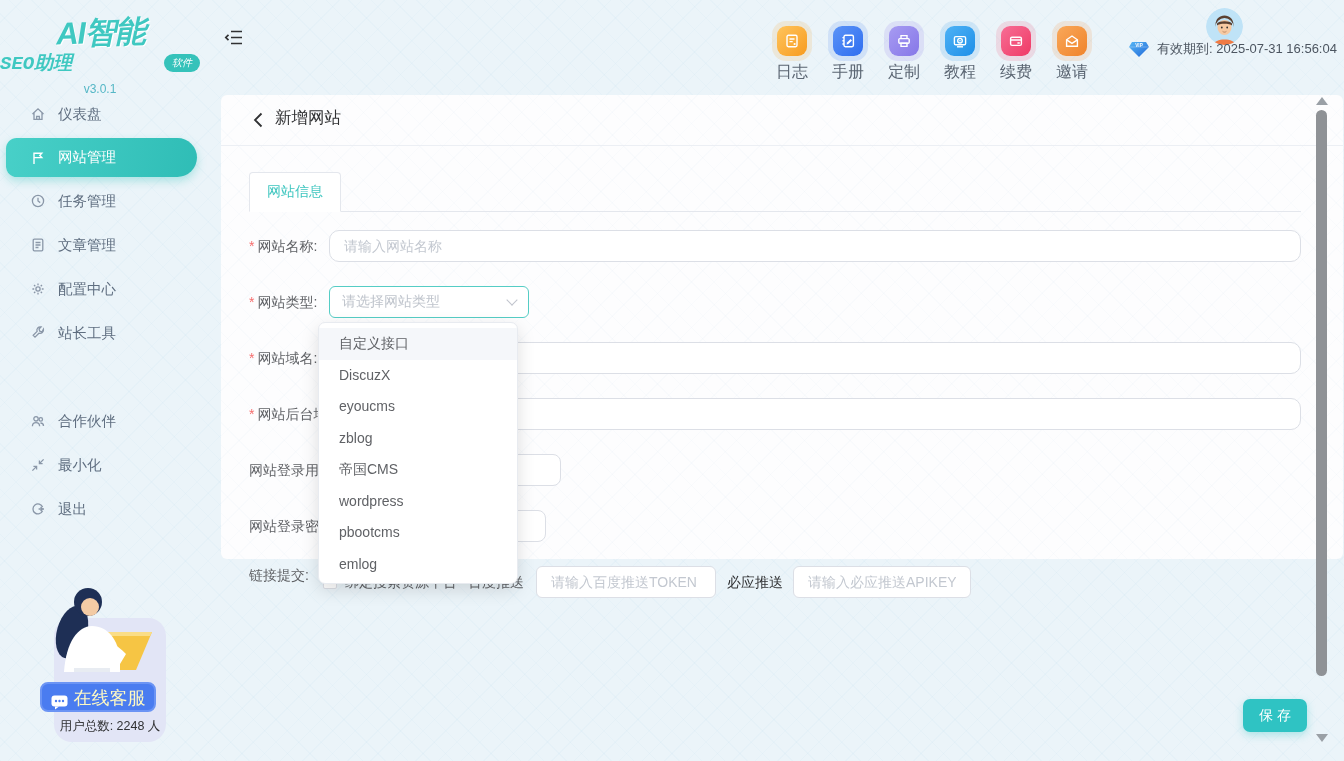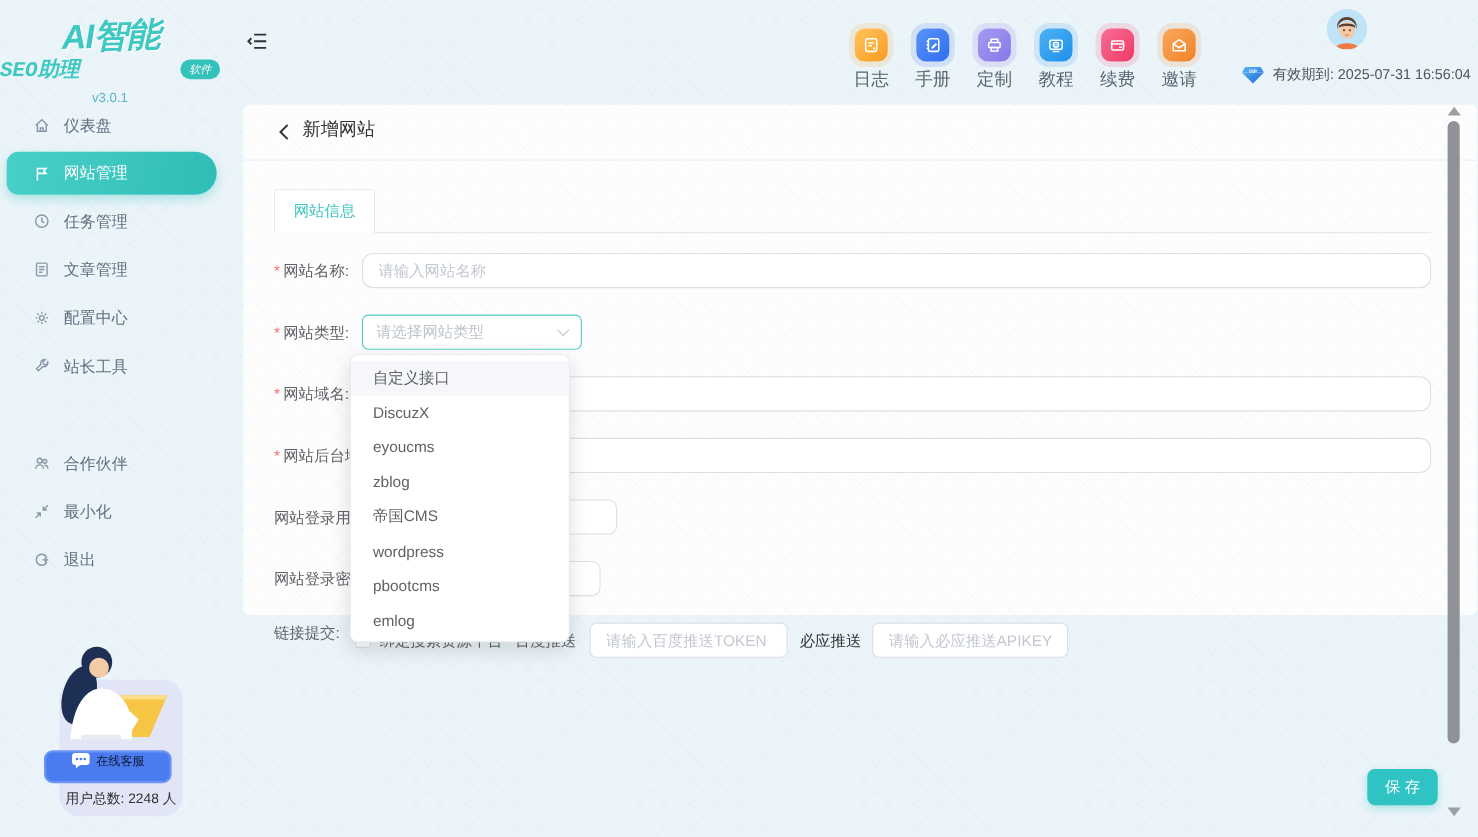--- a/index.html
+++ b/index.html
@@ -24,38 +24,38 @@
   .nav-item{ position:absolute; left:0; width:200px; height:28px; display:flex; align-items:center;
     color:#5f6e80; font-size:14.5px; cursor:pointer;}
   .nav-item .nicon{ margin-left:30px; margin-right:12px; flex:0 0 16px;}
   .nav-item.active{ left:6px; width:191px; height:39px; border-radius:12px 22px 22px 12px;
     background:linear-gradient(100deg,#48d0c8,#2fbdb6); color:#fff;
     box-shadow:0 4px 10px rgba(53,194,186,.35);}
   .nav-item.active .nicon{ margin-left:24px;}
   .svc-card{ position:absolute; left:54px; top:618px; width:112px; height:124px; border-radius:18px; background:#e2e5f6;}
   .svc-art{ position:absolute; left:34px; top:580px; }
   .svc-btn{ position:absolute; left:40px; top:682px; width:116px; height:30px; border-radius:8px;
-    background:#4a7cf0; color:#0f172a; font-size:11px; display:flex; align-items:flex-start; justify-content:center; gap:6px;
+    background:#4a7cf0; color:#fef9c3; font-size:18px; display:flex; align-items:flex-end; justify-content:center; gap:6px;
     border:2px solid #6b94f4; cursor:pointer;}
   .svc-count{ position:absolute; left:30px; top:718px; width:160px; text-align:center; font-size:12.5px; color:#303133;}
 
   
   .fold{ position:absolute; left:224px; top:29px; cursor:pointer;}
   .actions{ position:absolute; left:0; top:0;}
   .action{ position:absolute; top:26px; width:56px; text-align:center; cursor:pointer;}
   .abox{ width:30px; height:30px; border-radius:9px; margin:0 auto; display:flex; align-items:center; justify-content:center;}
   .albl{ margin-top:6px; font-size:16px; color:#5a6572;}
   .a-log  .abox{ background:linear-gradient(135deg,#ffc45c,#f79b1f); box-shadow:0 0 0 5px rgba(247,155,31,.14);}
   .a-man  .abox{ background:linear-gradient(135deg,#5b93f7,#2f6ef0); box-shadow:0 0 0 5px rgba(47,110,240,.14);}
   .a-cus  .abox{ background:linear-gradient(135deg,#a79bf2,#8677e8); box-shadow:0 0 0 5px rgba(134,119,232,.16);}
   .a-tut  .abox{ background:linear-gradient(135deg,#4eb2f5,#1e8fe8); box-shadow:0 0 0 5px rgba(30,143,232,.14);}
   .a-ren  .abox{ background:linear-gradient(135deg,#f76e95,#ef3a66); box-shadow:0 0 0 5px rgba(239,58,102,.14);}
   .a-inv  .abox{ background:linear-gradient(135deg,#f9a85a,#f0832a); box-shadow:0 0 0 5px rgba(240,131,42,.15);}
   .avatar{ position:absolute; left:1206px; top:8px; width:37px; height:37px; border-radius:50%; overflow:hidden; cursor:pointer;}
-  .vrow{ position:absolute; left:1128px; top:59px; display:flex; align-items:center; gap:7px;}
+  .vrow{ position:absolute; left:1128px; top:40px; display:flex; align-items:center; gap:7px;}
   .vtext{ font-size:13px; color:#4c5560;}
 
   
   .card{ position:absolute; left:210px; top:95px; width:1122px; height:464px; background:#fdfdfe; border-radius:6px;
     background-image:
       repeating-linear-gradient(45deg, rgba(170,200,225,.05) 0 1px, transparent 1px 16px),
       repeating-linear-gradient(-45deg, rgba(170,200,225,.05) 0 1px, transparent 1px 16px); margin-left: 11px;}
   .back{ position:absolute; left:28px; top:15px; width:22px; height:22px; cursor:pointer;}
   .ptitle{ position:absolute; left:54px; top:12px; font-size:16.5px; color:#303133; font-weight:500;}
   .hr1{ position:absolute; left:0; top:50px; width:1122px; height:1px; background:#eceff4;}

